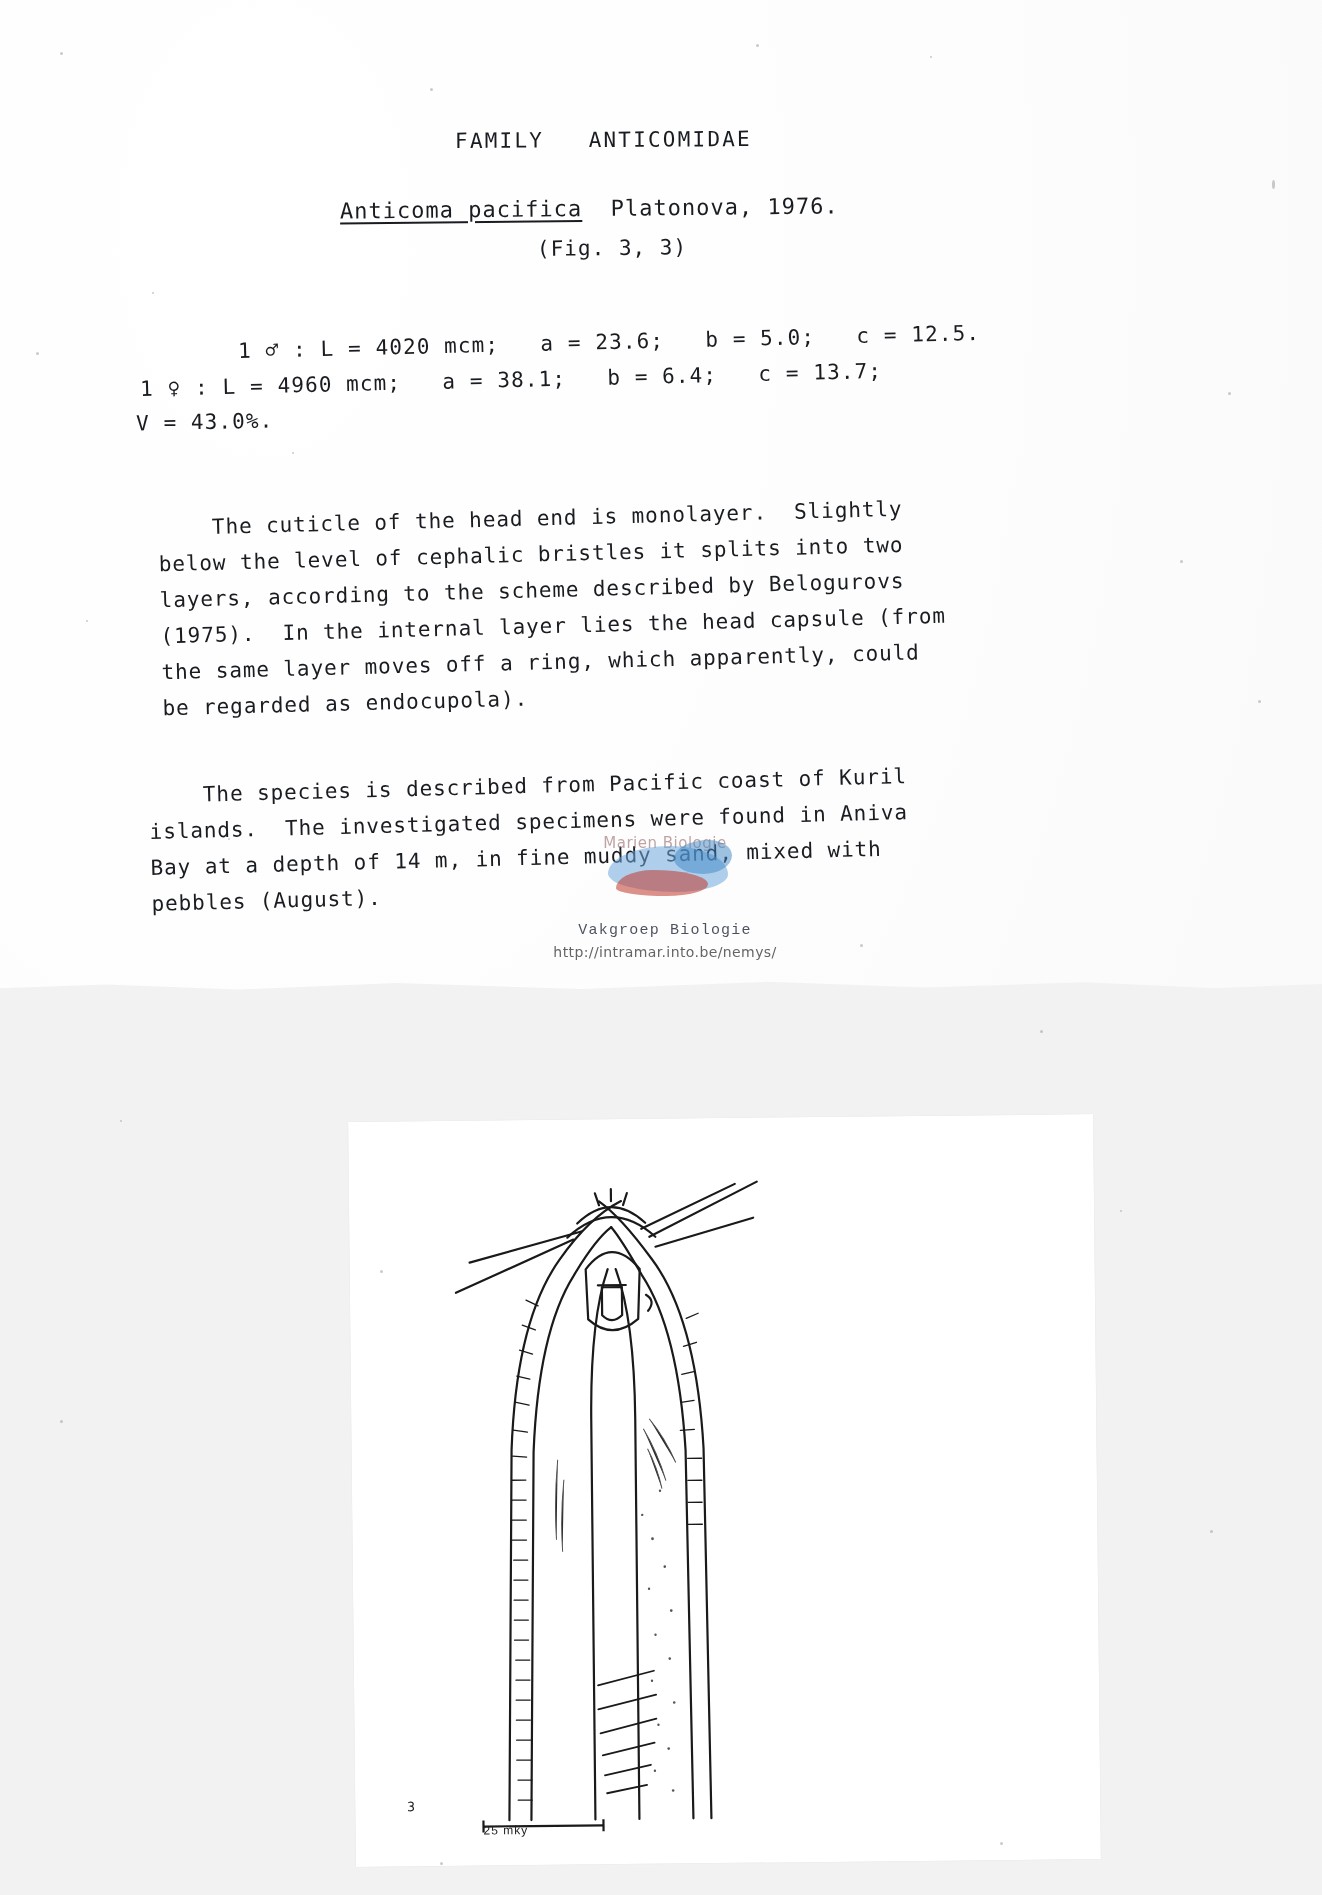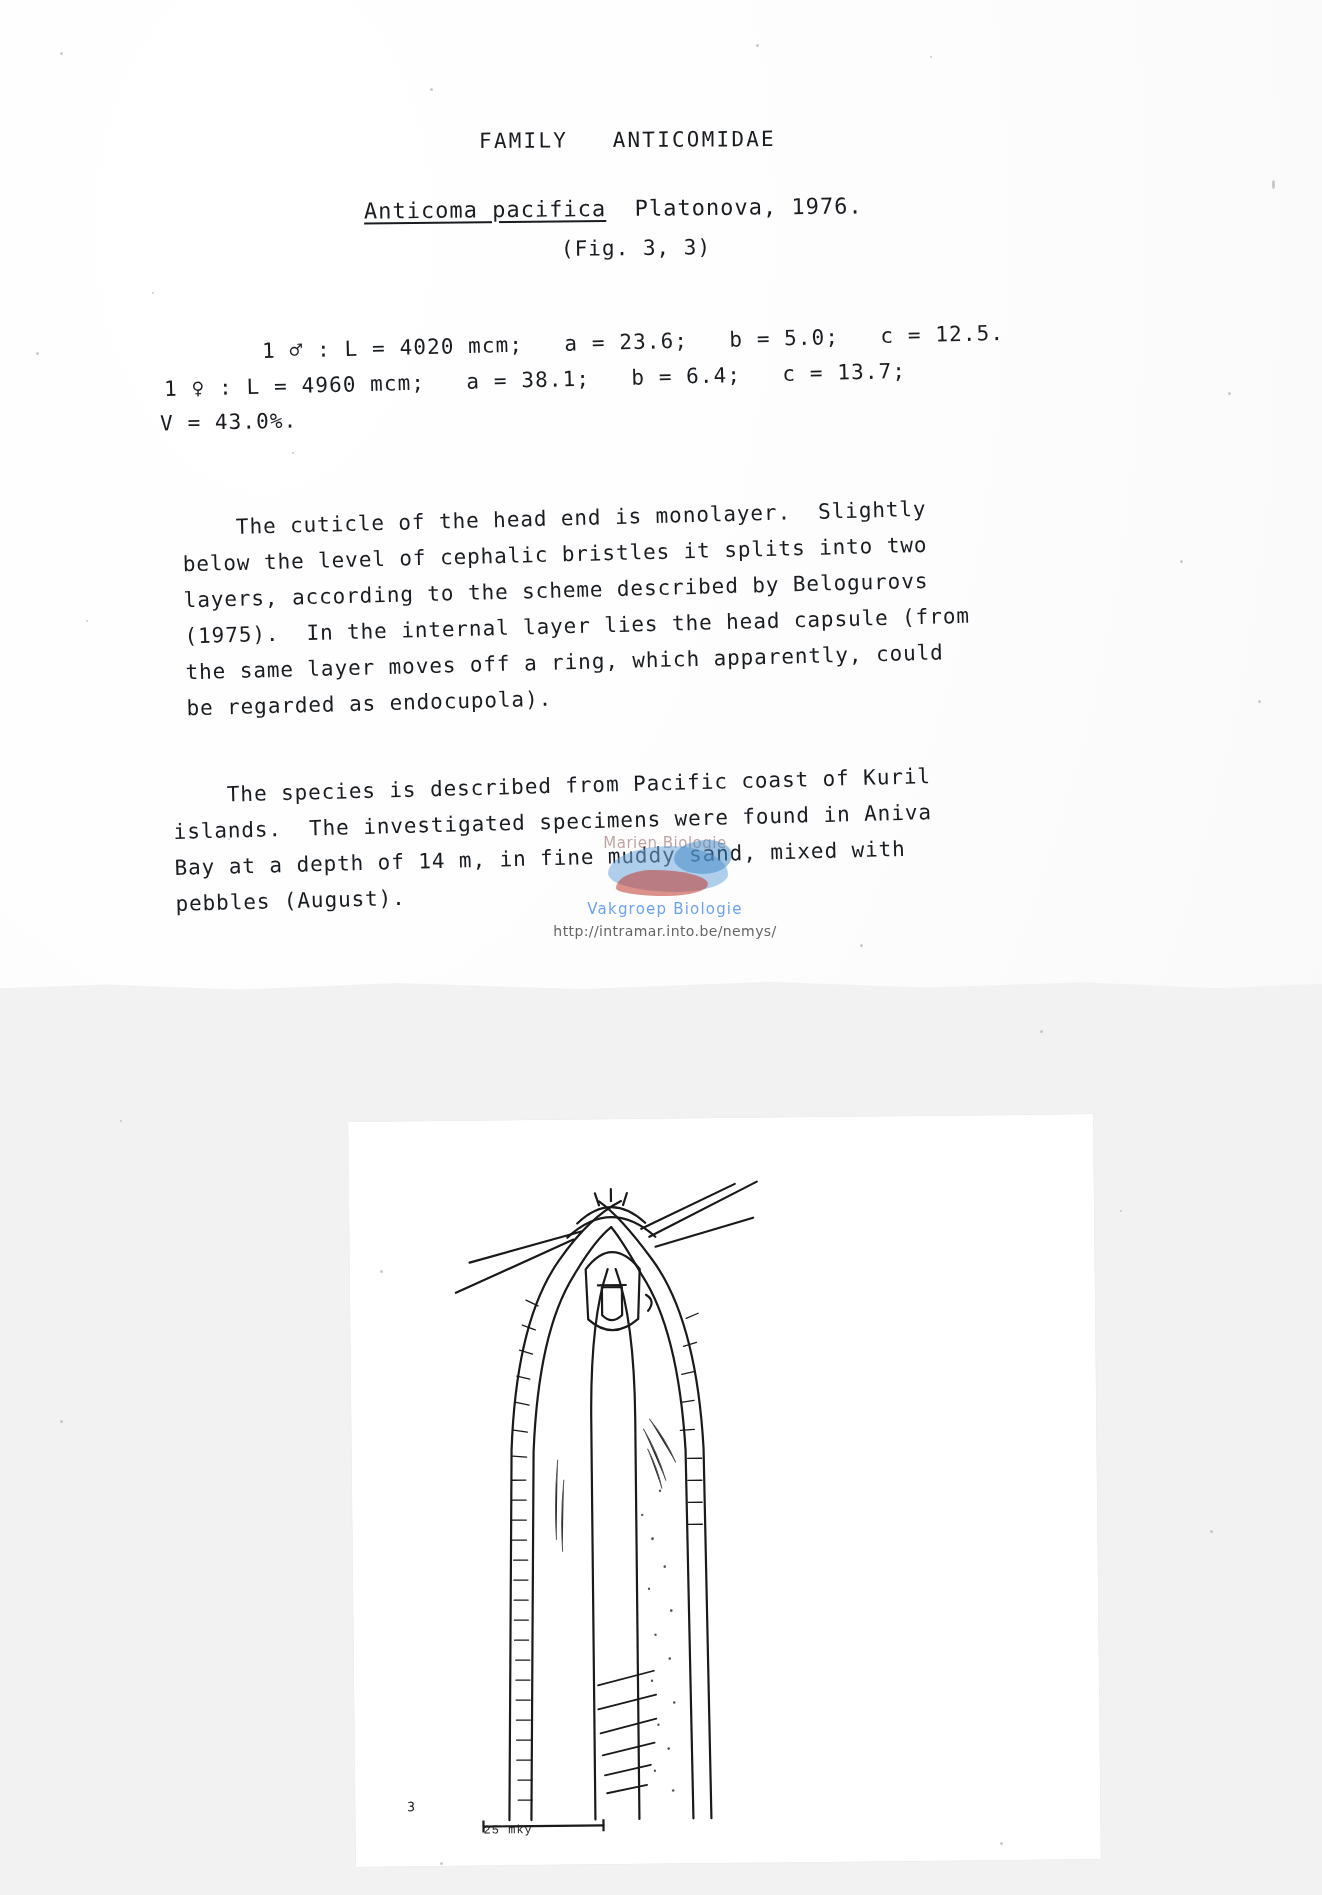--- a/index.html
+++ b/index.html
@@ -54,21 +54,20 @@
   
   .speckles { position: absolute; inset: 0; pointer-events: none; }
   .sp { position: absolute; background: #9aa0a6; border-radius: 50%; opacity: .55; }
 
   
   .doc {
     position: absolute;
     left: 0; top: 0;
     width: 1122px;
     height: 990px;
-    margin-left: 24px;
   }
   .tw {
     position: absolute;
     font-family: "DejaVu Sans Mono", monospace;
     color: #191c20;
     white-space: pre;
     letter-spacing: 0.5px;
   }
   .title {
     left: 455px; top: 128px;
@@ -153,24 +152,25 @@
     left: 0; top: -38px;
     width: 330px;
     font-size: 15px;
     color: #8c5a5a;
     opacity: .55;
     letter-spacing: .5px;
   }
   .wm-line1 {
     position: relative;
     font-size: 15px;
-    color: #3b82f6;
+    color: #0f172a;
     opacity: .75;
     letter-spacing: 1.2px;
-    margin-top: 28px;
+    margin-top: 50px;
+    font-family: Liberation Mono, monospace;
   }
   .wm-line2 {
     position: relative;
     font-size: 14px;
     color: #4a4a4a;
     opacity: .85;
     letter-spacing: .4px;
     margin-top: 5px;
   }
 
@@ -189,21 +189,21 @@
     left: 52px;
     bottom: 52px;
     font-family: "DejaVu Sans Mono", monospace;
     font-size: 13px;
     color: #222;
   }
   .scale-label {
     position: absolute;
     left: 128px;
     bottom: 28px;
-    font-family: Liberation Mono, monospace;
+    font-family: Liberation Sans, sans-serif;
     font-size: 12px;
     color: #222;
     letter-spacing: 1px;
   }
 </style>
 </head>
 <body>
 
 <div class="page-scan"></div>
 <div class="scan-bottom"></div>

